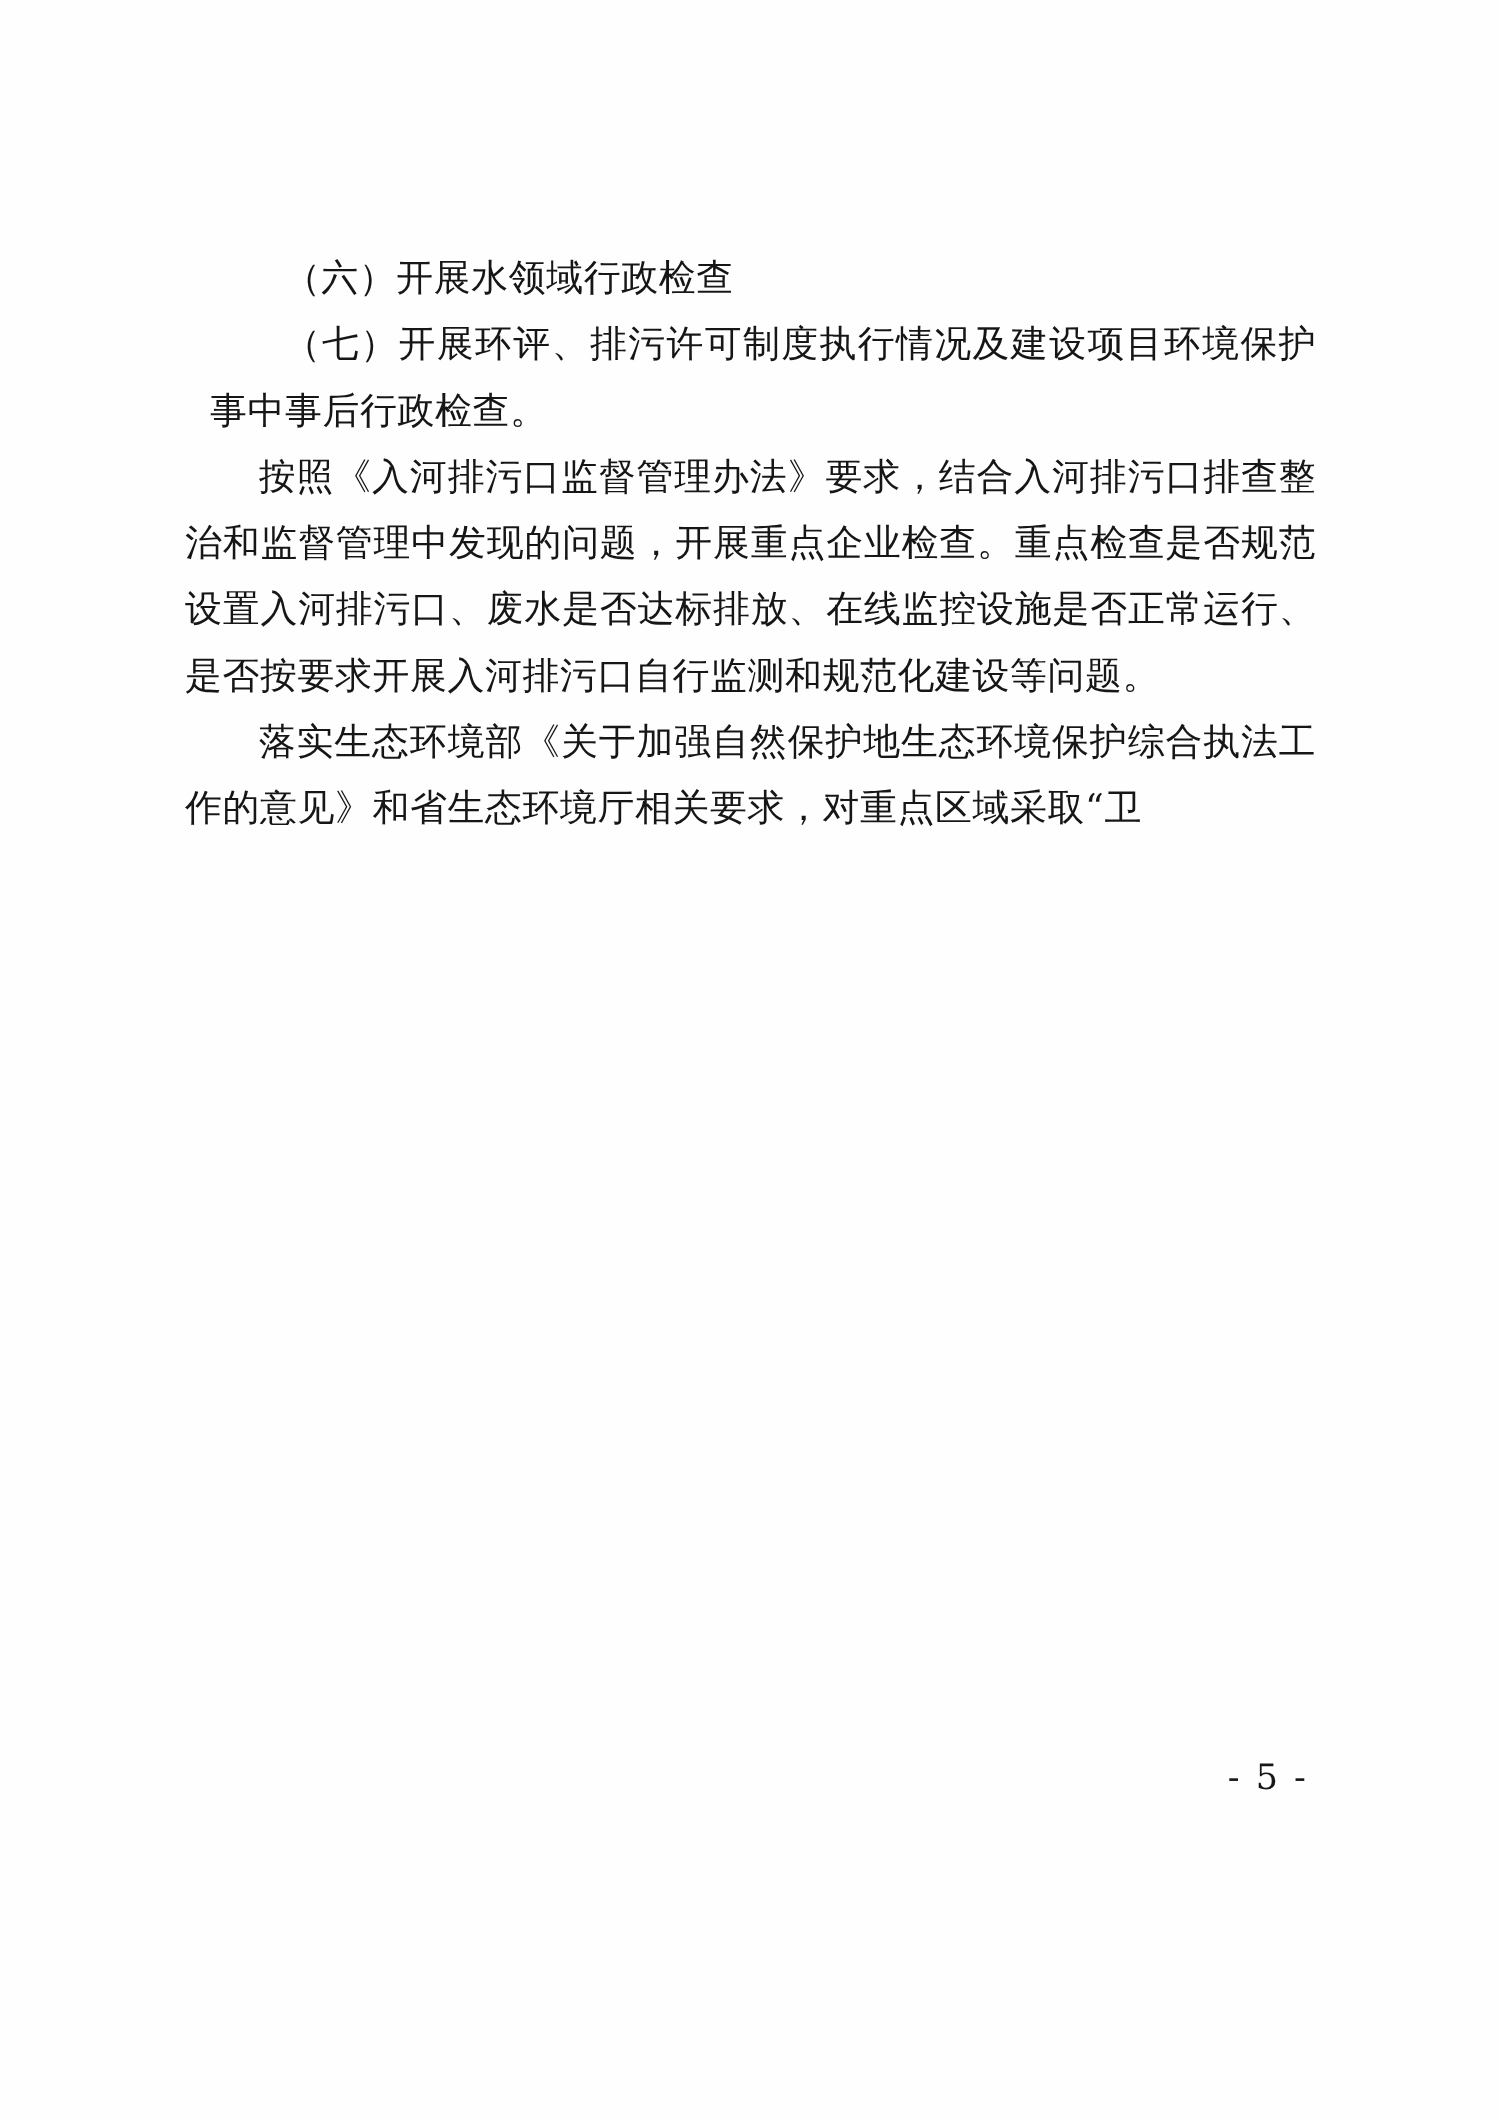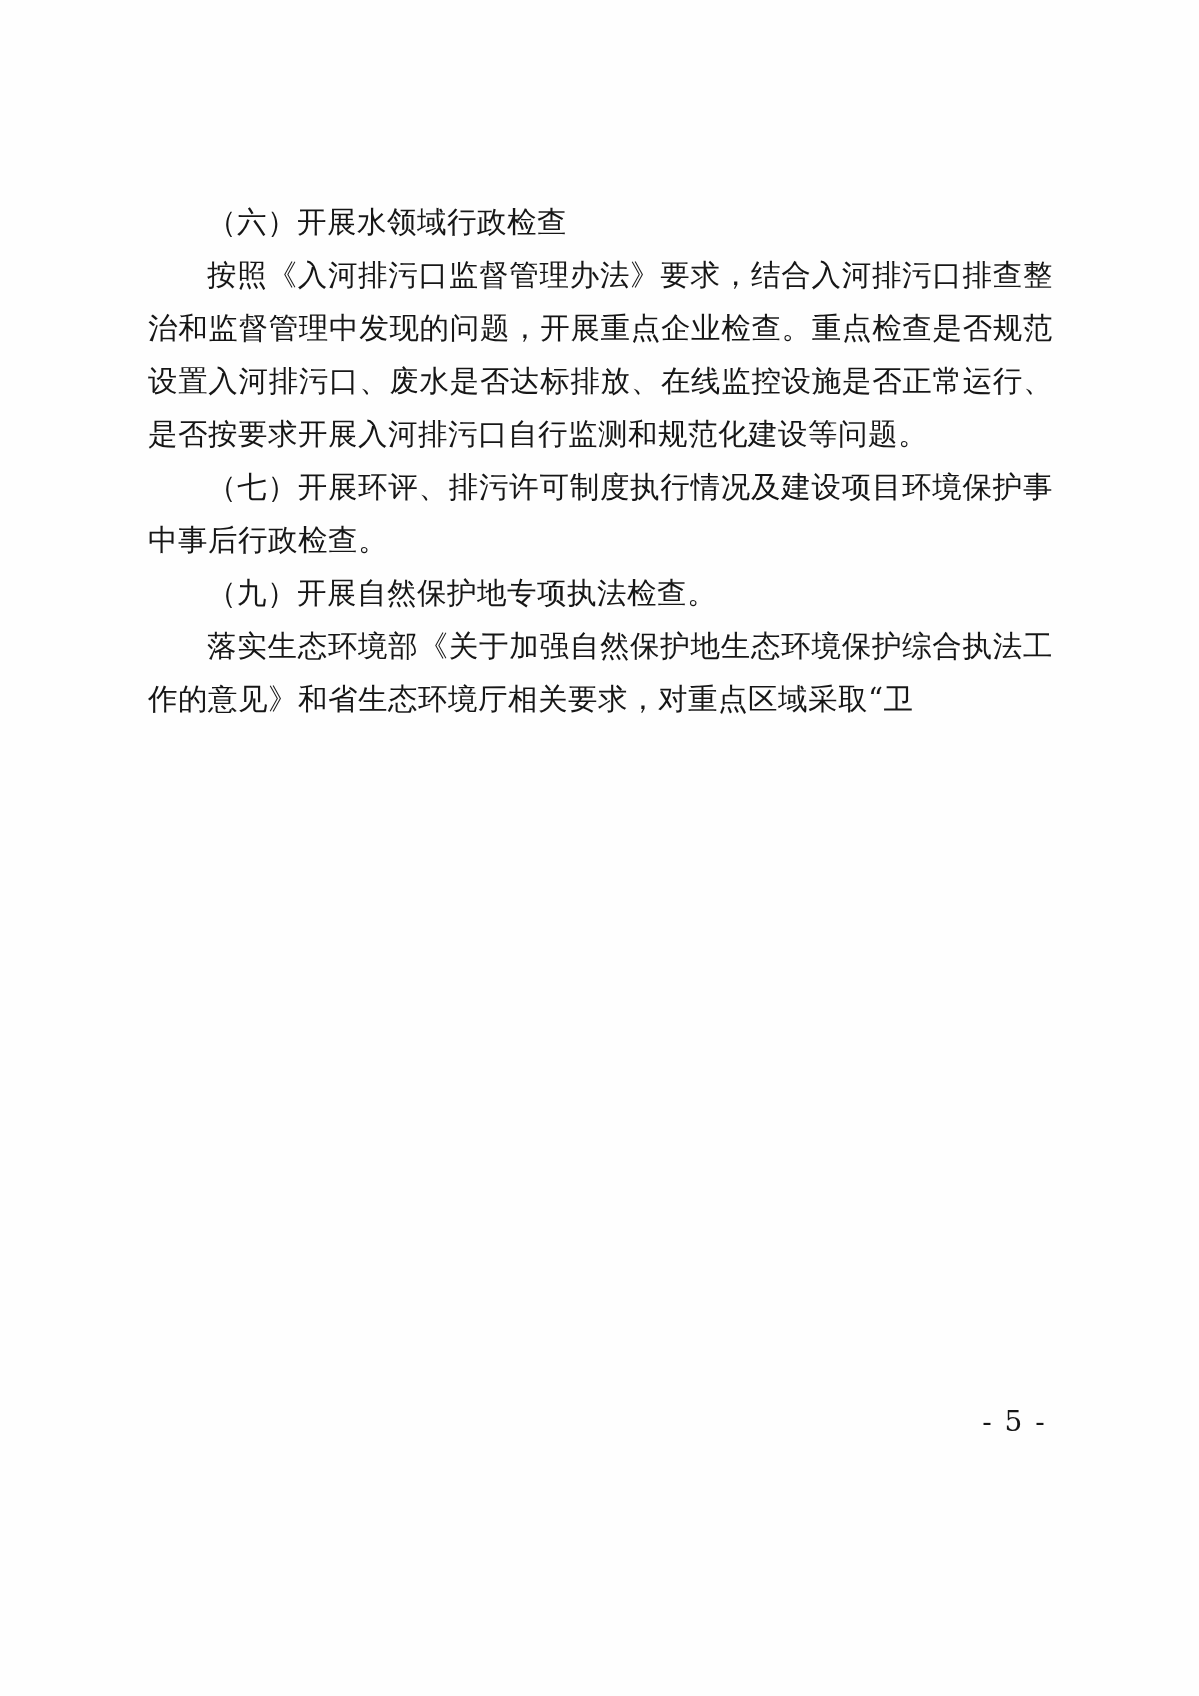--- a/index.html
+++ b/index.html
@@ -38,20 +38,21 @@
     margin: 0 0 0 0;
     color: #161616;
     font-family: "DejaVu Serif", "Liberation Serif", serif;
     text-indent: 0;
   }
   .indent2 {
     text-indent: 59px;
   }
   .indent-heading {
     text-indent: 59px;
+    margin-left: 20px;
   }
   .page-number {
     position: absolute;
     left: 0;
     top: 1405px;
     width: 1199px;
     text-align: center;
     font-size: 28px;
     letter-spacing: 2px;
     color: #161616;
@@ -63,28 +64,27 @@
   }
 </style>
 </head>
 <body>
 
 <div class="page">
   <div class="content">
 
     <p class="para indent-heading">（六）开展水领域行政检查</p>
 
+    <p class="para indent-heading">（七）开展环评、排污许可制度执行情况及建设项目环境保护事中事后行政检查。</p>
+
     <p class="para indent2">按照《入河排污口监督管理办法》要求，结合入河排污口排查整治和监督管理中发现的问题，开展重点企业检查。重点检查是否规范设置入河排污口、废水是否达标排放、在线监控设施是否正常运行、是否按要求开展入河排污口自行监测和规范化建设等问题。</p>
-
-    <p class="para indent-heading">（七）开展环评、排污许可制度执行情况及建设项目环境保护事中事后行政检查。</p>
 
 
 
 
-    <p class="para indent-heading">（九）开展自然保护地专项执法检查。</p>
 
     <p class="para indent2">落实生态环境部《关于加强自然保护地生态环境保护综合执法工作的意见》和省生态环境厅相关要求，对重点区域采取“卫</p>
 
   </div>
 
   <div class="page-number">
     <span class="page-number-inner">- 5 -</span>
   </div>
 </div>
 

